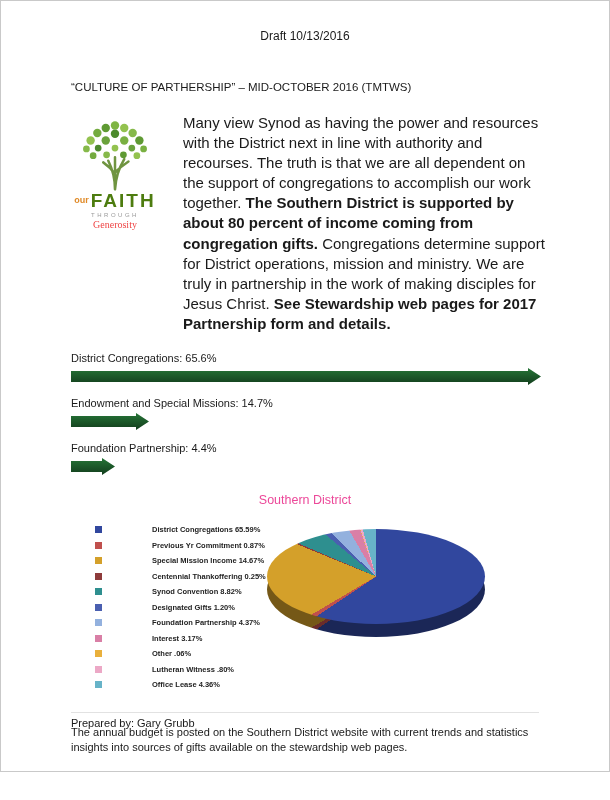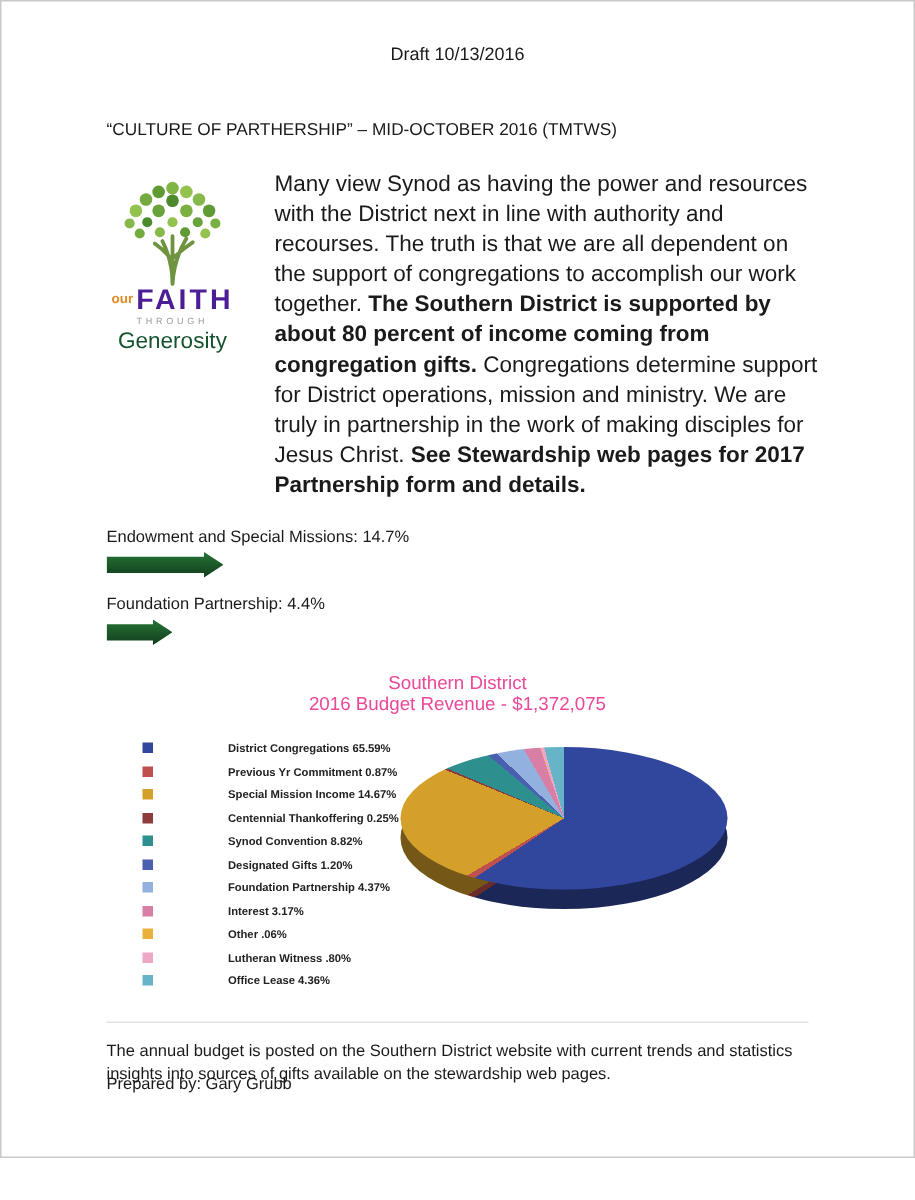--- a/index.html
+++ b/index.html
@@ -8,23 +8,23 @@
   .page { width:610px; height:772px; background:#fff; border:1px solid #c9c9c9; position:relative; overflow:hidden; }
 
   .draft { text-align:center; padding-top:28px; font-size:12px; }
   .title { margin:38px 0 0 70px; font-size:11.5px; }
 
   .intro-row { display:flex; margin:20px 60px 0 54px; gap:8px; }
   .logo { width:120px; flex:none; text-align:center; padding-top:4px; }
   .logo svg { width:86px; height:74px; display:block; margin:0 auto; }
   .logo-line1 { font-size:15px; color:#76a33c; letter-spacing:1px; margin-top:-4px; font-style:italic; }
   .logo-our { color:#e08a27; font-size:9px; margin-right:2px; vertical-align:4px; font-weight:bold; }
-  .logo-faith { color:#4c1d95; font-weight:bold; font-size:19px; letter-spacing:2px; line-height:1.05; display:inline; }
+  .logo-faith { color:#4d7c0f; font-weight:bold; font-size:19px; letter-spacing:2px; line-height:1.05; display:inline; }
   .logo-through { color:#9a9a9a; font-size:6px; letter-spacing:2.5px; margin-top:1px; }
-  .logo-generosity { font-family:Liberation Sans, sans-serif; color:#14532d; font-size:15px; margin-top:1px; }
+  .logo-generosity { font-family:Liberation Serif, serif; color:#ef4444; font-size:10px; margin-top:1px; }
   .intro { flex:1; font-size:15px; line-height:1.34; }
 
   .bars { margin:18px 0 0 70px; }
   .bar-block { margin-bottom:12px; }
   .bar-label { font-size:11px; margin-bottom:4px; }
   .bar-arrow { height:17px;
     clip-path: polygon(0 18%, calc(100% - 13px) 18%, calc(100% - 13px) 0%, 100% 50%, calc(100% - 13px) 100%, calc(100% - 13px) 82%, 0 82%); }
 
   .chart { margin:18px 70px 0 70px; padding-bottom:16px; border-bottom:1px solid #e2e2e2; }
   .chart-title, .chart-subtitle { text-align:center; font-size:12.5px; color:#ec4899; }
@@ -83,32 +83,35 @@
       <div class="logo-through">THROUGH</div>
       <div class="logo-generosity">Generosity</div>
     </div>
     <p class="intro">
       <span>Many view Synod as having the power and resources with the District next in line with authority and recourses. The truth is that we are all dependent on the support of congregations to accomplish our work together. </span><b>The Southern District is supported by about 80 percent of income coming from congregation gifts.</b><span> Congregations determine support for District operations, mission and ministry. We are truly in partnership in the work of making disciples for Jesus Christ. </span><b>See Stewardship web pages for 2017 Partnership form and details.</b>
     </p>
   </div>
 
   <div class="bars">
     <div class="bar-block">
+      <div class="bar-label">District Congregations: 65.6%</div>
+      <div class="bar-arrow" style="width: 470px; background: linear-gradient(rgb(38, 117, 55) 0%, rgb(18, 60, 28) 100%);"></div>
+    </div>
+    <div class="bar-block">
       <div class="bar-label">Endowment and Special Missions: 14.7%</div>
       <div class="bar-arrow" style="width: 78px; background: linear-gradient(rgb(38, 117, 55) 0%, rgb(18, 60, 28) 100%);"></div>
     </div>
     <div class="bar-block">
       <div class="bar-label">Foundation Partnership: 4.4%</div>
       <div class="bar-arrow" style="width: 44px; background: linear-gradient(rgb(38, 117, 55) 0%, rgb(18, 60, 28) 100%);"></div>
     </div>
   </div>
 
   <div class="chart">
     <div class="chart-title">Southern District</div>
-    <div class="chart-subtitle">2016 Budget Revenue - $1,372,075</div>
     <div class="chart-body">
       <div class="legend" id="legend">
           <div class="legend-item">
             <span class="swatch" style="background: rgb(49, 71, 158);"></span>
             <span class="legend-label">District Congregations  65.59%</span>
           </div>
           <div class="legend-item">
             <span class="swatch" style="background: rgb(192, 80, 77);"></span>
             <span class="legend-label">Previous Yr Commitment  0.87%</span>
           </div>

